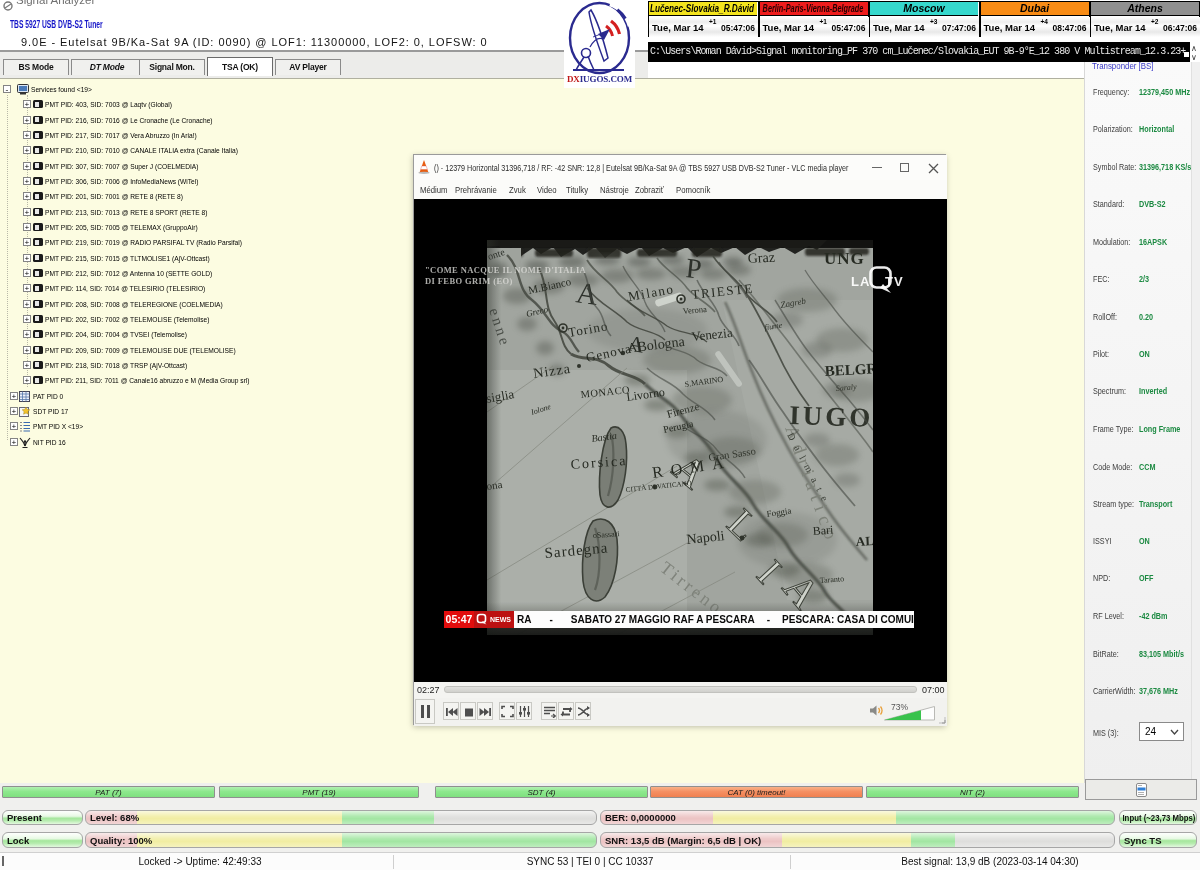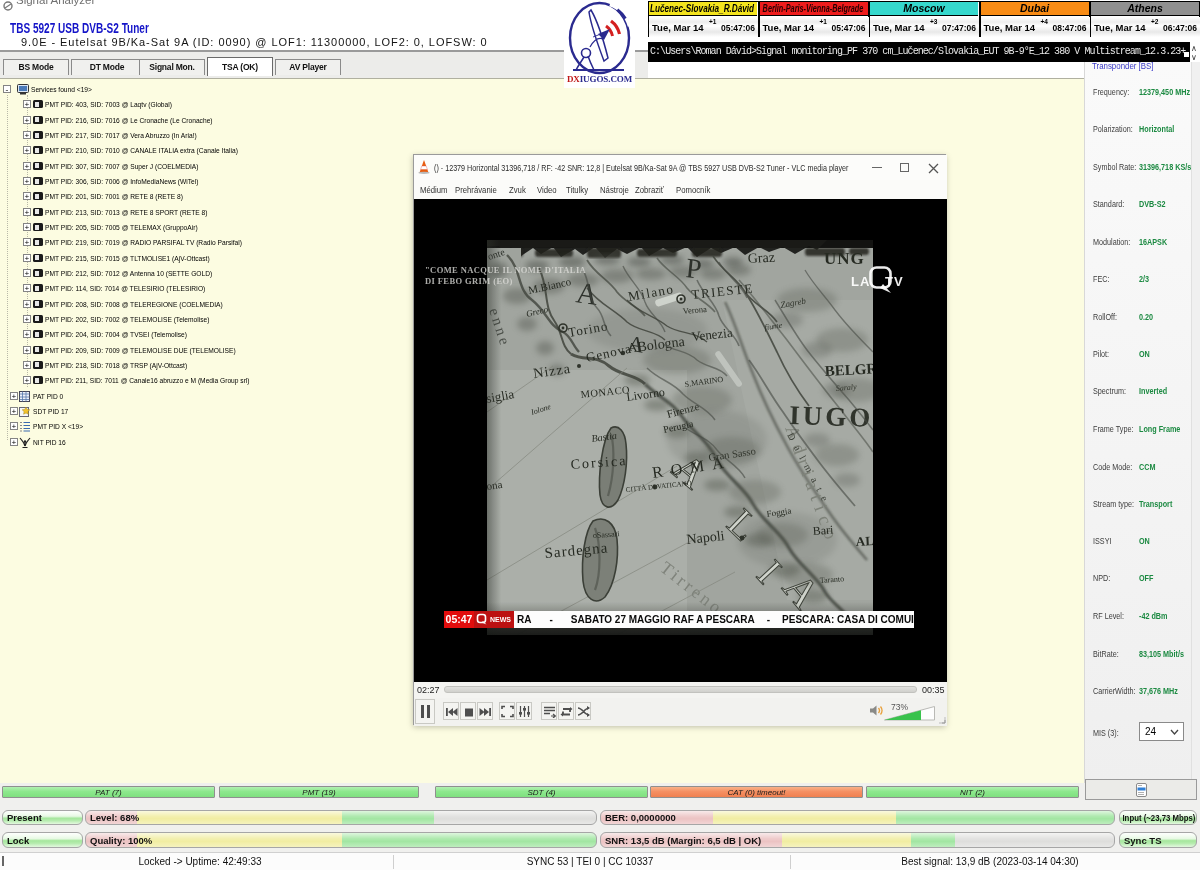--- a/index.html
+++ b/index.html
@@ -12,27 +12,27 @@
 <body>
 <div id="stage">
 
 <div class="abs" style="left:3px;top:-3px;width:10px;height:10px;">
   <svg width="10" height="10">
         <circle cx="5" cy="5" r="4" fill="none" stroke="#777" stroke-width="1.4"></circle>
         <path d="M2 7 L8 3" stroke="#777" stroke-width="1.2"></path>
       </svg>
 </div>
 <div class="abs" style="left:16px;top:-6px;font-size:11.5px;color:#707070;">Signal Analyzer</div>
-<div class="abs" style="left:10px;top:19px;font-size:15px;font-weight:bold;color:#1414c8;white-space:nowrap;"><span style="display:inline-block;transform:scaleX(0.67);transform-origin:0 0;">TBS 5927 USB DVB-S2 Tuner</span></div>
+<div class="abs" style="left:10px;top:19px;font-size:10px;font-weight:bold;color:#1414c8;white-space:nowrap;"><span style="display:inline-block;transform:scaleX(0.67);transform-origin:0 0;">TBS 5927 USB DVB-S2 Tuner</span></div>
 <div class="abs" style="left:21px;top:36px;font-size:11px;letter-spacing:0.95px;color:#141414;font-weight:500;white-space:nowrap;">9.0E - Eutelsat 9B/Ka-Sat 9A (ID: 0090) @ LOF1: 11300000, LOF2: 0, LOFSW: 0</div>
 <div class="abs" style="left:0;top:50px;width:648px;height:2px;background:#9a9a9a;"></div>
 
 <div class="abs" id="tabs" style="left:0;top:52px;width:648px;height:27px;background:#ececea;"></div>
 <div class="abs tabbtn" style="left:3px;top:59px;width:66px;">BS Mode</div>
-<div class="abs tabbtn" style="left:71px;top:59px;width:72px;">DT Mode</div>
+<div class="abs tabbtn" style="left:71px;top:59px;width:72px;font-style:italic;">DT Mode</div>
 <div class="abs tabbtn" style="left:139px;top:59px;width:66px;">Signal Mon.</div>
 <div class="abs tabsel" style="left:207px;top:57px;width:66px;">TSA (OK)</div>
 <div class="abs tabbtn" style="left:275px;top:59px;width:66px;">AV Player</div>
 <style>
 .tabbtn { height:16px; background:#f0f0ee; border:1px solid #8a8a8a; border-bottom:none;
   font-size:8.5px; font-weight:bold; color:#111; text-align:center; line-height:15px; letter-spacing:-0.2px; }
 .tabsel { height:19px; background:#fff; border:1px solid #6a6a6a; border-bottom:none;
   font-size:8.5px; font-weight:bold; color:#111; text-align:center; line-height:18px; letter-spacing:-0.2px; }
 </style>
 
@@ -594,21 +594,21 @@
       <span style="position:absolute;left:16px;top:5px;font-size:7px;font-weight:bold;color:#fff;">NEWS</span>
     </div>
     <div class="abs" style="left:100px;top:412px;width:400px;height:17px;z-index:6;background:#fdfdfd;color:#0a0a0a;font-size:10px;font-weight:bold;line-height:17px;white-space:nowrap;overflow:hidden;">
       <span style="margin-left:3px;">RA</span><span style="margin-left:18px;">-</span><span style="margin-left:18px;">SABATO 27 MAGGIO RAF A PESCARA</span><span style="margin-left:12px;">-</span><span style="margin-left:12px;">PESCARA: CASA DI COMUI</span>
     </div>
   </div>
 
   <div class="abs" style="left:0;top:527px;width:533px;height:16px;background:#f4f4f1;">
     <div class="abs" style="left:3px;top:3px;font-size:9px;color:#222;">02:27</div>
     <div class="abs" style="left:30px;top:4px;width:473px;height:7px;background:linear-gradient(180deg,#e2e2df,#d0d0cc);border:1px solid #c2c2be;border-radius:3px;"></div>
-    <div class="abs" style="left:508px;top:3px;font-size:9px;color:#222;">00:35</div>
+    <div class="abs" style="left:508px;top:3px;font-size:9px;color:#222;">07:00</div>
   </div>
 
   <div class="abs" style="left:0;top:543px;width:533px;height:28px;background:#f2f2ef;">
     <div class="abs" style="left:1px;top:1px;width:20px;height:25px;background:#f4f4f1;border:1px solid #c9c9c4;">
       <div class="abs" style="left:5px;top:5px;width:3px;height:13px;background:#4e4e4e;"></div>
       <div class="abs" style="left:11px;top:5px;width:3px;height:13px;background:#4e4e4e;"></div>
     </div>
     <div class="vbtn" style="left:29px;top:4px;">
           <svg width="13" height="13" viewBox="0 0 13 13">
             <rect x="1" y="3" width="1.8" height="8" fill="#4e4e4e"></rect>

